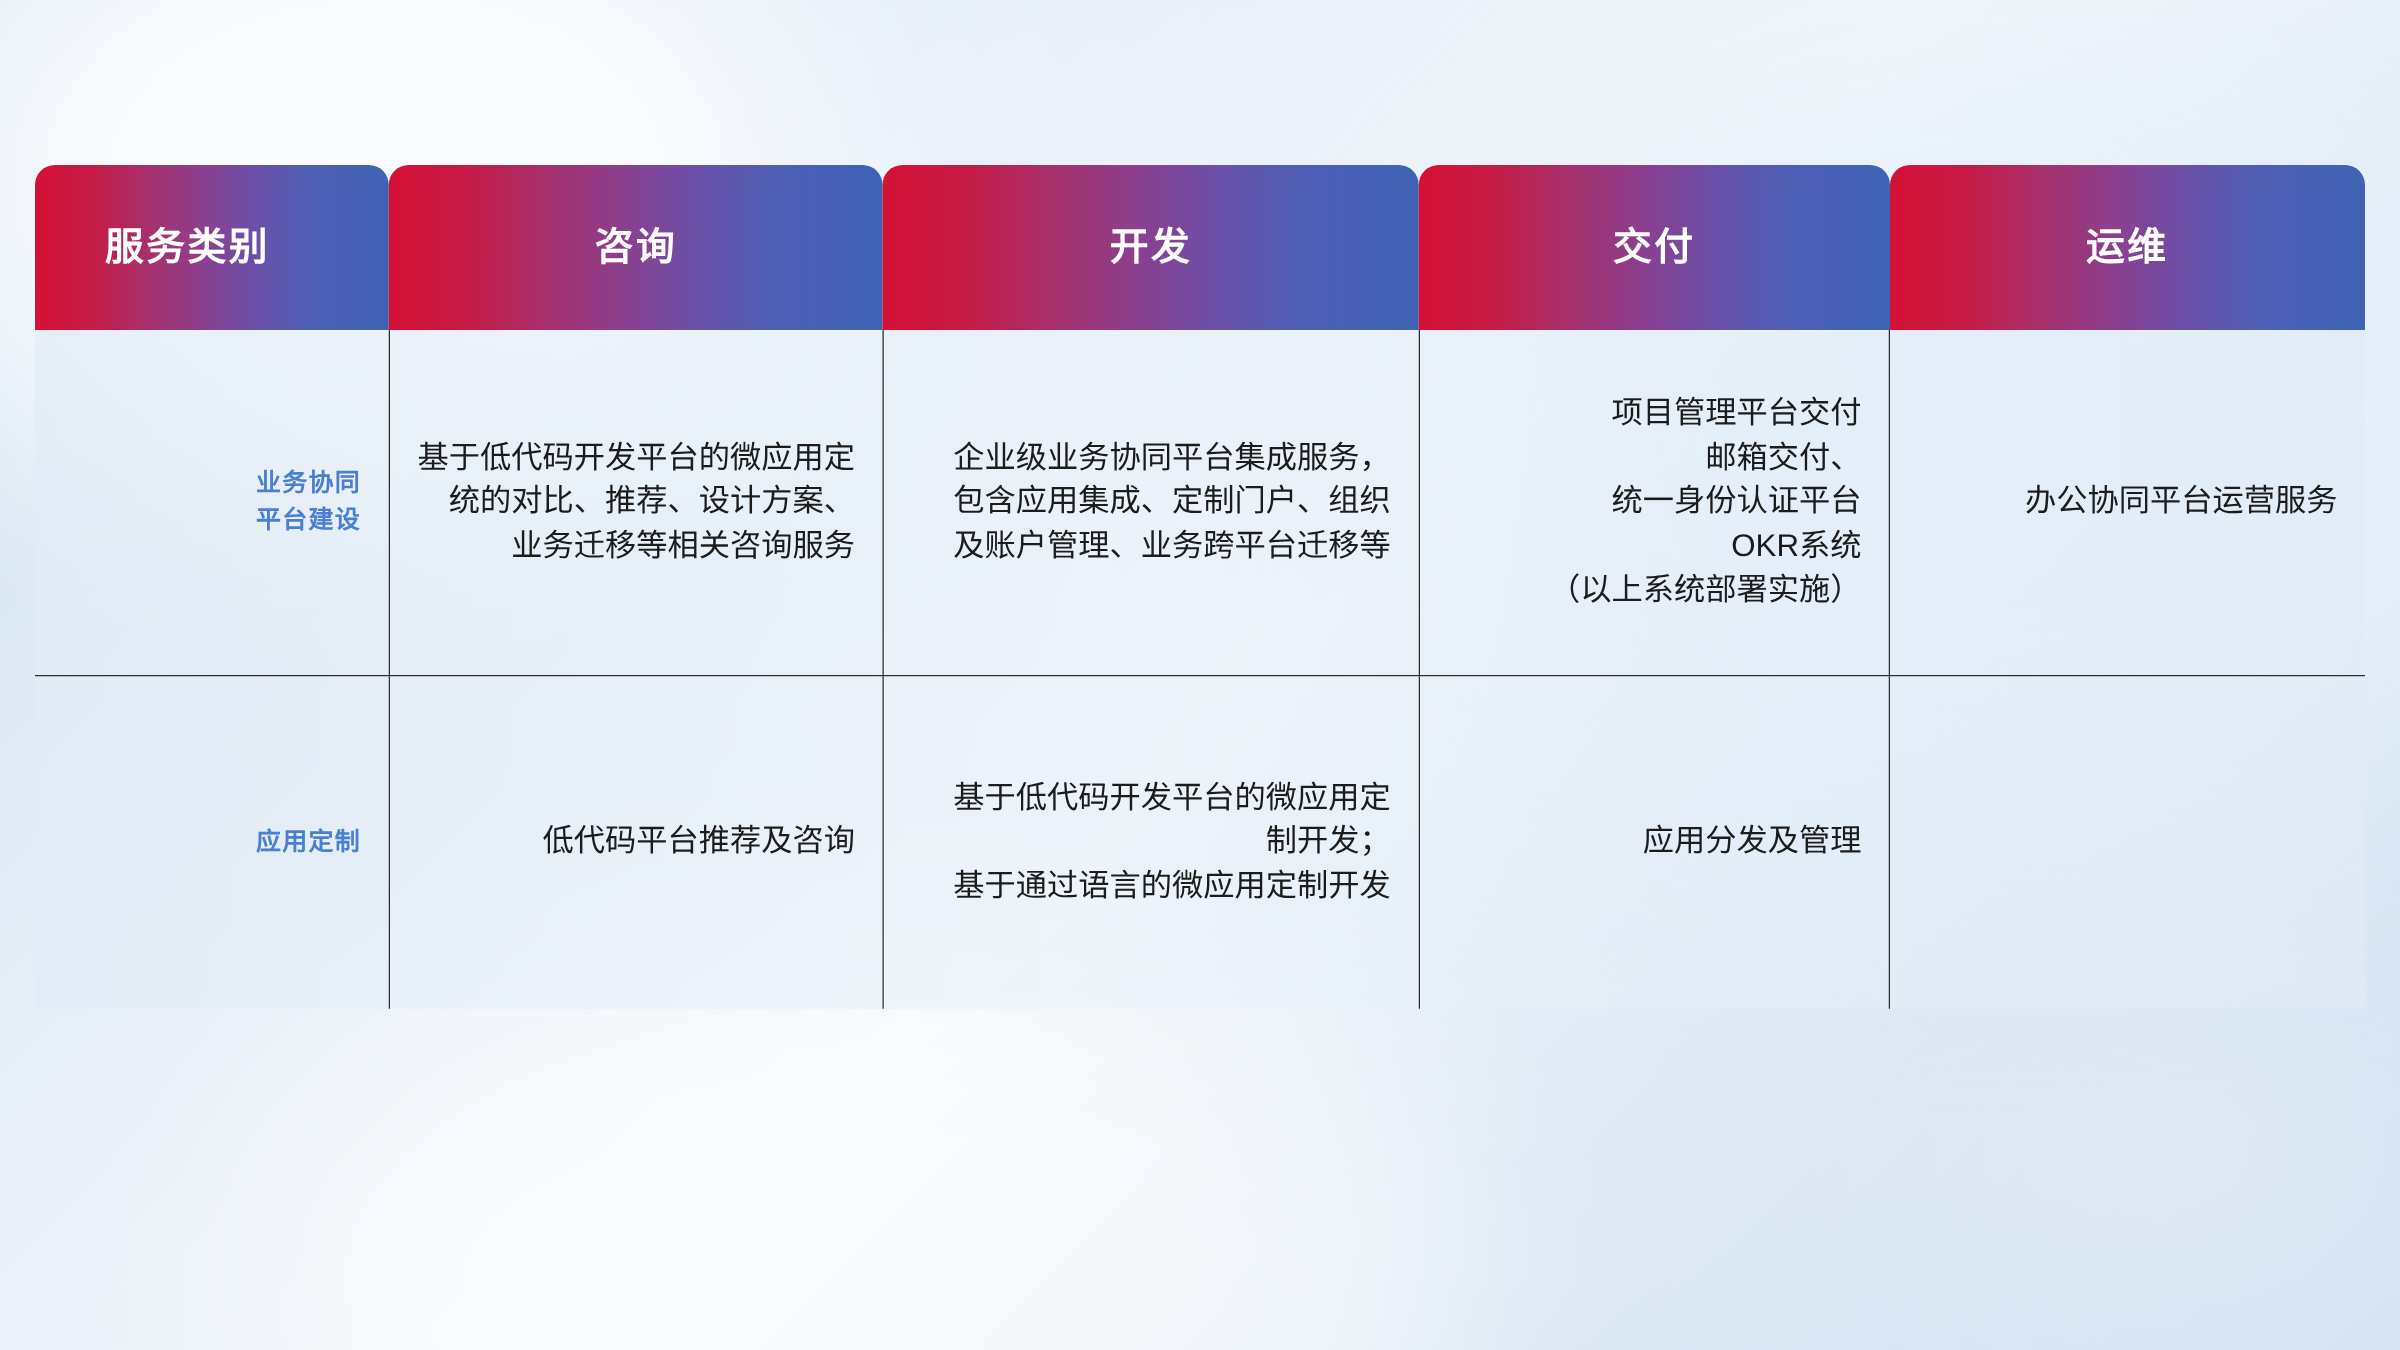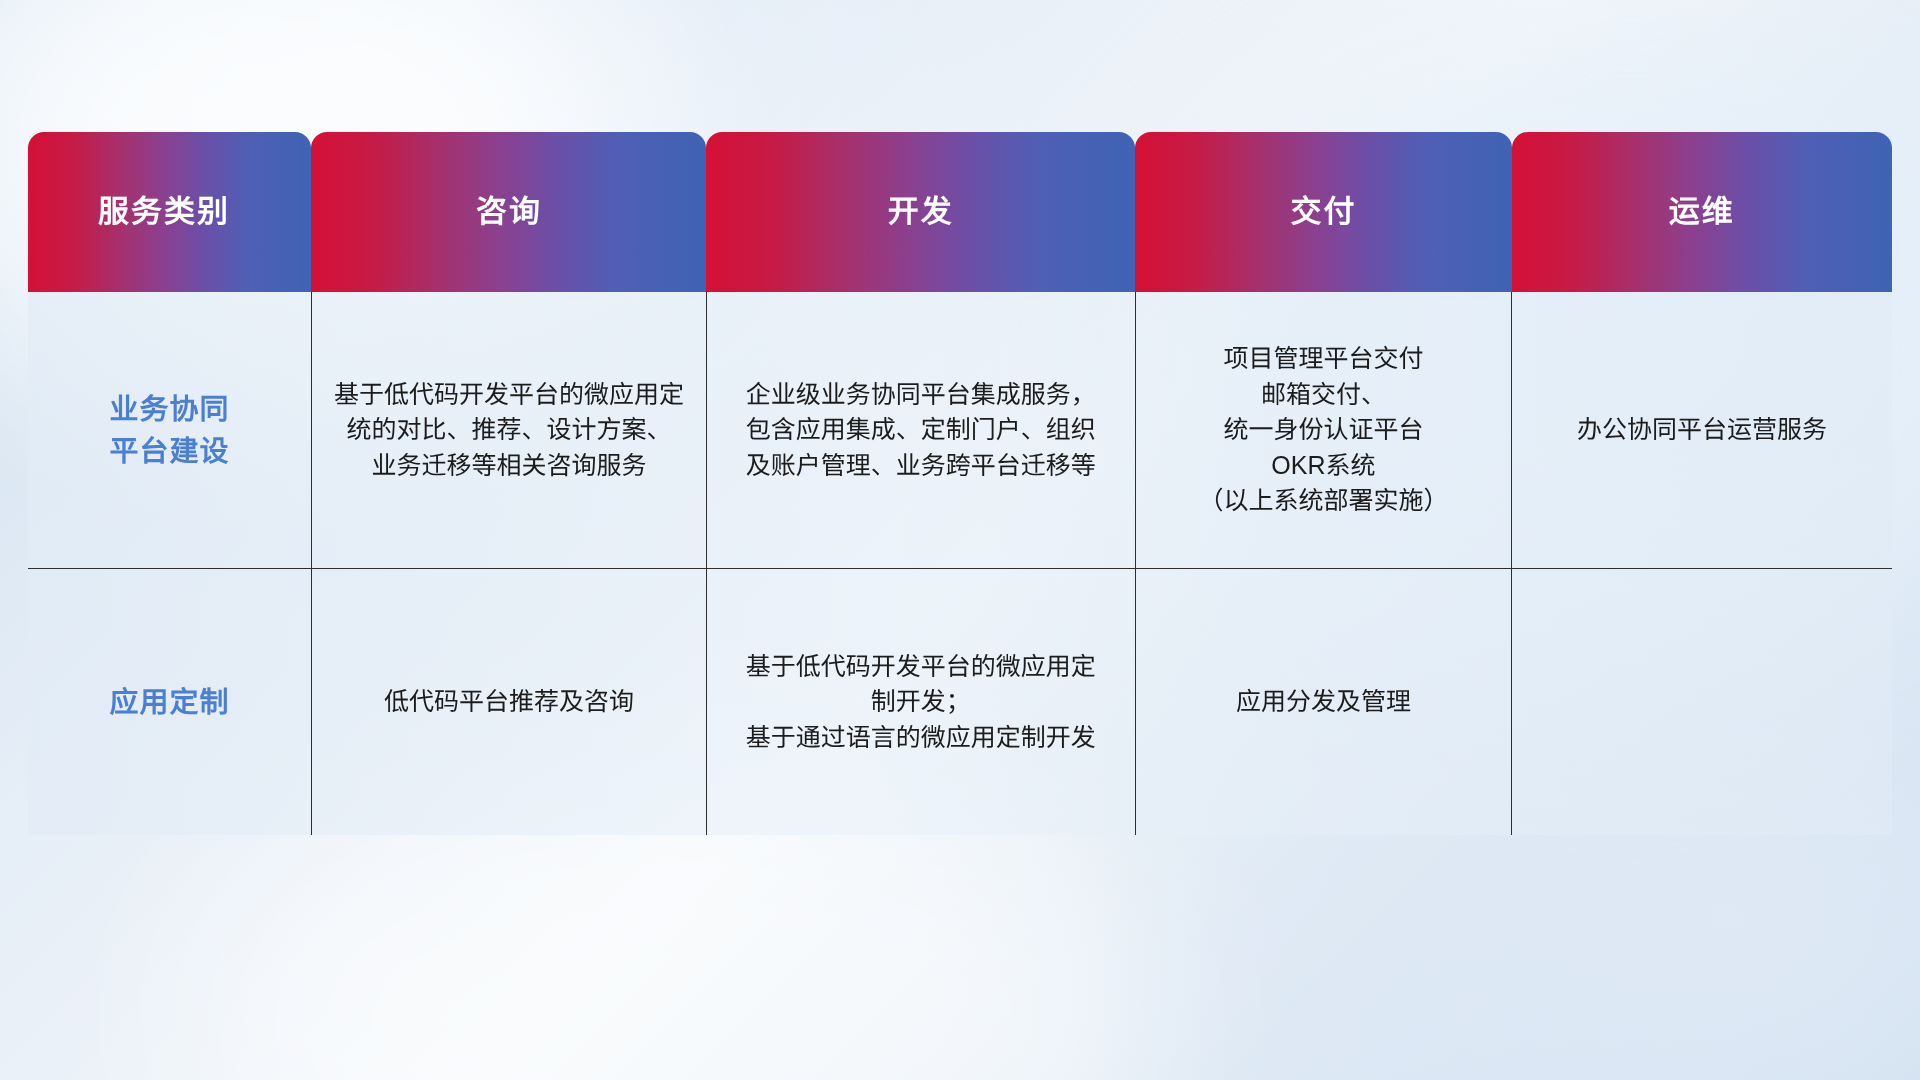--- a/index.html
+++ b/index.html
@@ -44,21 +44,21 @@
   }
 
   table.matrix {
     width: 100%;
     border-collapse: collapse;
     table-layout: fixed;
   }
 
   
   thead th {
-    padding: 18px;
+    padding: 4px;
     border: none;
   }
   .header-row {
     height: 124px;
   }
   .header-bar {
     background: linear-gradient(90deg,
       #d51036 0%,
       #c51b46 16%,
       #a33270 34%,
@@ -84,30 +84,30 @@
 
   
   tbody tr {
     background: linear-gradient(90deg, rgba(226,236,246,0.72) 0%, rgba(233,241,249,0.62) 45%, rgba(224,235,246,0.66) 100%);
   }
   tbody td {
     border-right: 1.5px solid #2e2e2e;
     border-bottom: 1.5px solid #2e2e2e;
     padding: 18px 22px;
     vertical-align: middle;
-    text-align: center;
+    text-align: right;
     color: #1c1c1c;
     font-size: 25px;
     line-height: 1.42;
   }
   tbody td.cat {
     border-right: 1.5px solid #2e2e2e;
     color: #4a7fd1;
     font-weight: bold;
-    font-size: 29px;
+    font-size: 20px;
     line-height: 1.45;
     letter-spacing: 1px;
   }
   tbody tr td:first-child {
     border-left: none;
   }
   tbody tr td:last-child {
     border-right: none;
   }
   tbody tr:last-child td {

